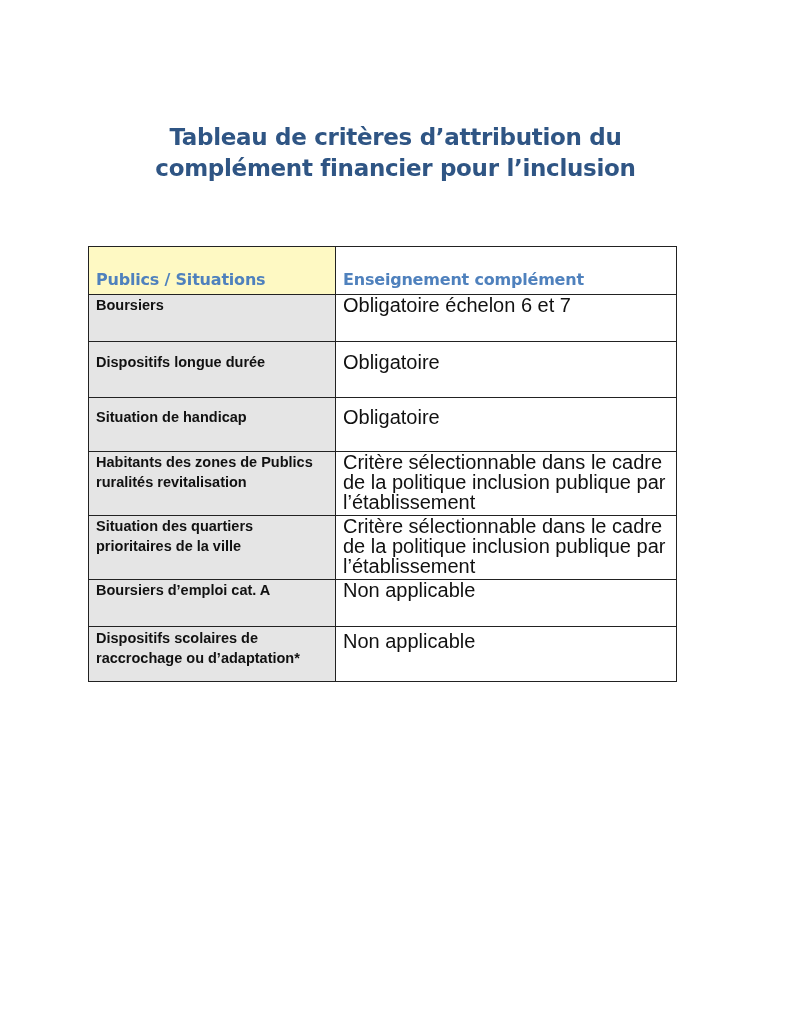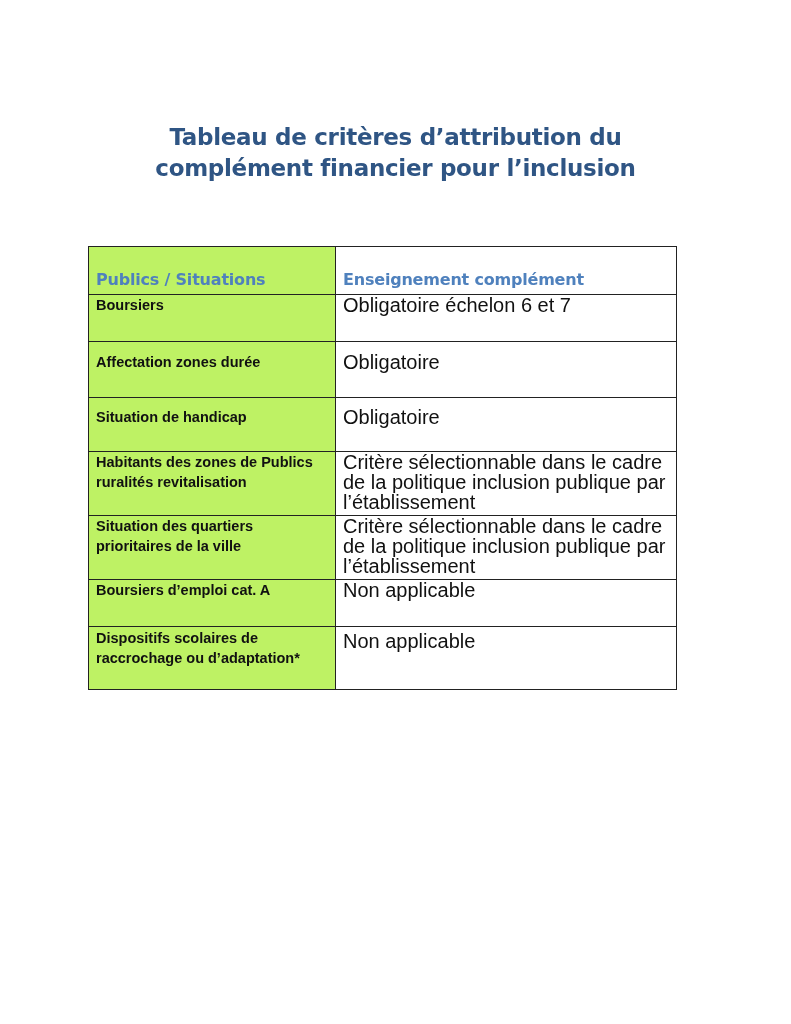--- a/index.html
+++ b/index.html
@@ -10,22 +10,22 @@
       font-weight: bold; font-size: 23px; line-height: 31px; letter-spacing: -0.3px;
     }
     table.grid {
       position: absolute; left: 88px; top: 246px; width: 588px;
       border-collapse: collapse; table-layout: fixed;
     }
     table.grid td, table.grid th { border: 1.5px solid #222; vertical-align: top; padding: 0 7px; }
     col.c1 { width: 247px; }
     col.c2 { width: 341px; }
     th { text-align: left; color: #4f81bd; font-family: "DejaVu Sans", sans-serif; font-weight: bold; font-size: 16px; height: 42px; vertical-align: bottom !important; padding-bottom: 5px !important; letter-spacing: -0.2px; }
-    th.h1 { background: #bef264; }
-    td.label { background: #bef264; font-weight: bold; font-size: 14.5px; color: #111; line-height: 20px; padding-top: 5px; }
+    th.h1 { background: #fef9c3; }
+    td.label { background: #e5e5e5; font-weight: bold; font-size: 14.5px; color: #111; line-height: 20px; padding-top: 5px; }
     td.value { font-size: 20px; color: #111; line-height: 20px; padding-top: 5px; }
     td.middle { vertical-align: middle; padding-top: 0; }
   </style>
 </head>
 <body>
 
 <div class="title">Tableau de critères d’attribution du complément financier pour l’inclusion</div>
 
 <table class="grid">
   <colgroup>
@@ -35,37 +35,37 @@
   <tbody>
       <tr>
     <th class="h1">Publics / Situations</th>
     <th>Enseignement complément</th>
   </tr>
   <tr style="height:47px">
     <td class="label">Boursiers</td>
     <td class="value">Obligatoire échelon 6 et 7</td>
   </tr>
   <tr style="height:56px">
-    <td class="label" style="padding-top:10px">Affectation zones durée</td>
+    <td class="label" style="padding-top:10px">Dispositifs longue durée</td>
     <td class="value" style="padding-top:10px">Obligatoire</td>
   </tr>
   <tr style="height:54px">
     <td class="label" style="padding-top:9px">Situation de handicap</td>
     <td class="value" style="padding-top:9px">Obligatoire</td>
   </tr>
   <tr style="height:64px">
     <td class="label">Habitants des zones de Publics ruralités revitalisation</td>
     <td class="value">Critère sélectionnable dans le cadre de la politique inclusion publique par l’établissement</td>
   </tr>
   <tr style="height:64px">
     <td class="label">Situation des quartiers prioritaires de la ville</td>
     <td class="value">Critère sélectionnable dans le cadre de la politique inclusion publique par l’établissement</td>
   </tr>
   <tr style="height:47px">
     <td class="label">Boursiers d’emploi cat. A</td>
     <td class="value">Non applicable</td>
   </tr>
-  <tr style="height:63px">
+  <tr style="height:55px">
     <td class="label" style="padding-top:1px">Dispositifs scolaires de raccrochage ou d’adaptation*</td>
     <td class="value" style="padding-top:4px">Non applicable</td>
   </tr>
 </tbody>
   </table>
 
 </body></html>

